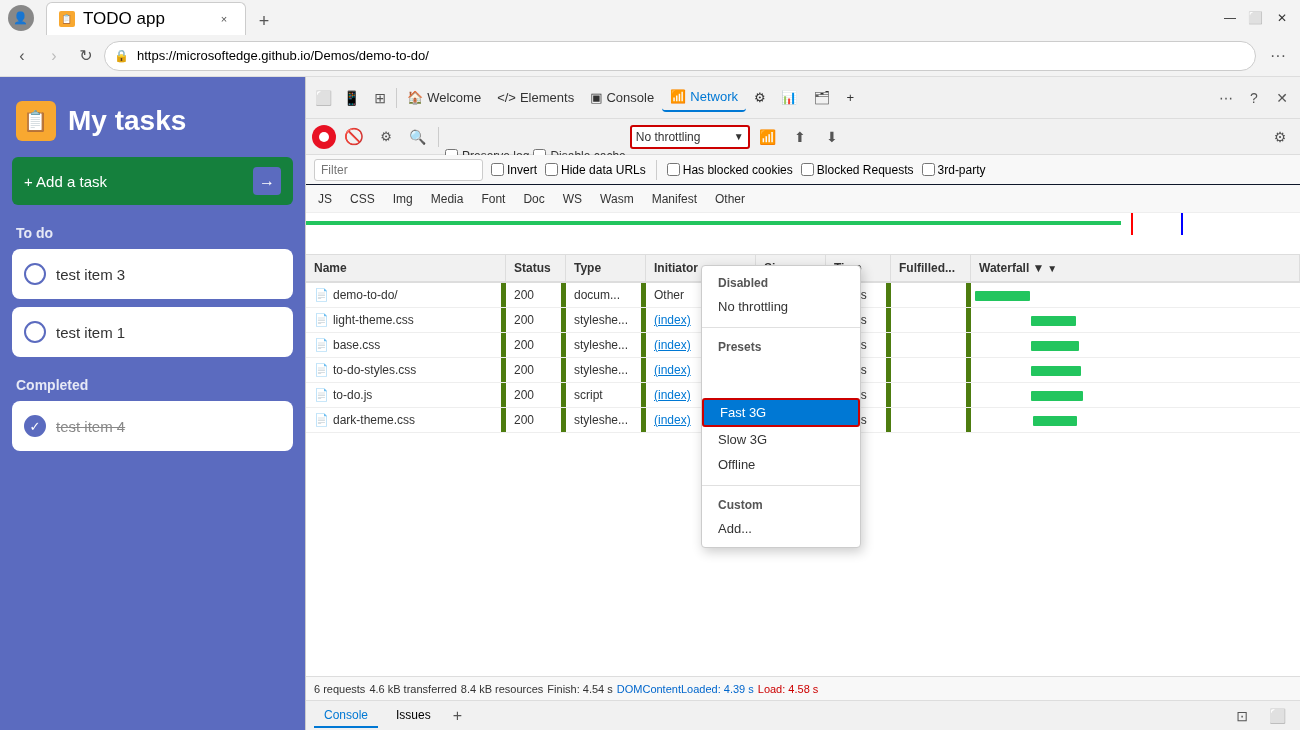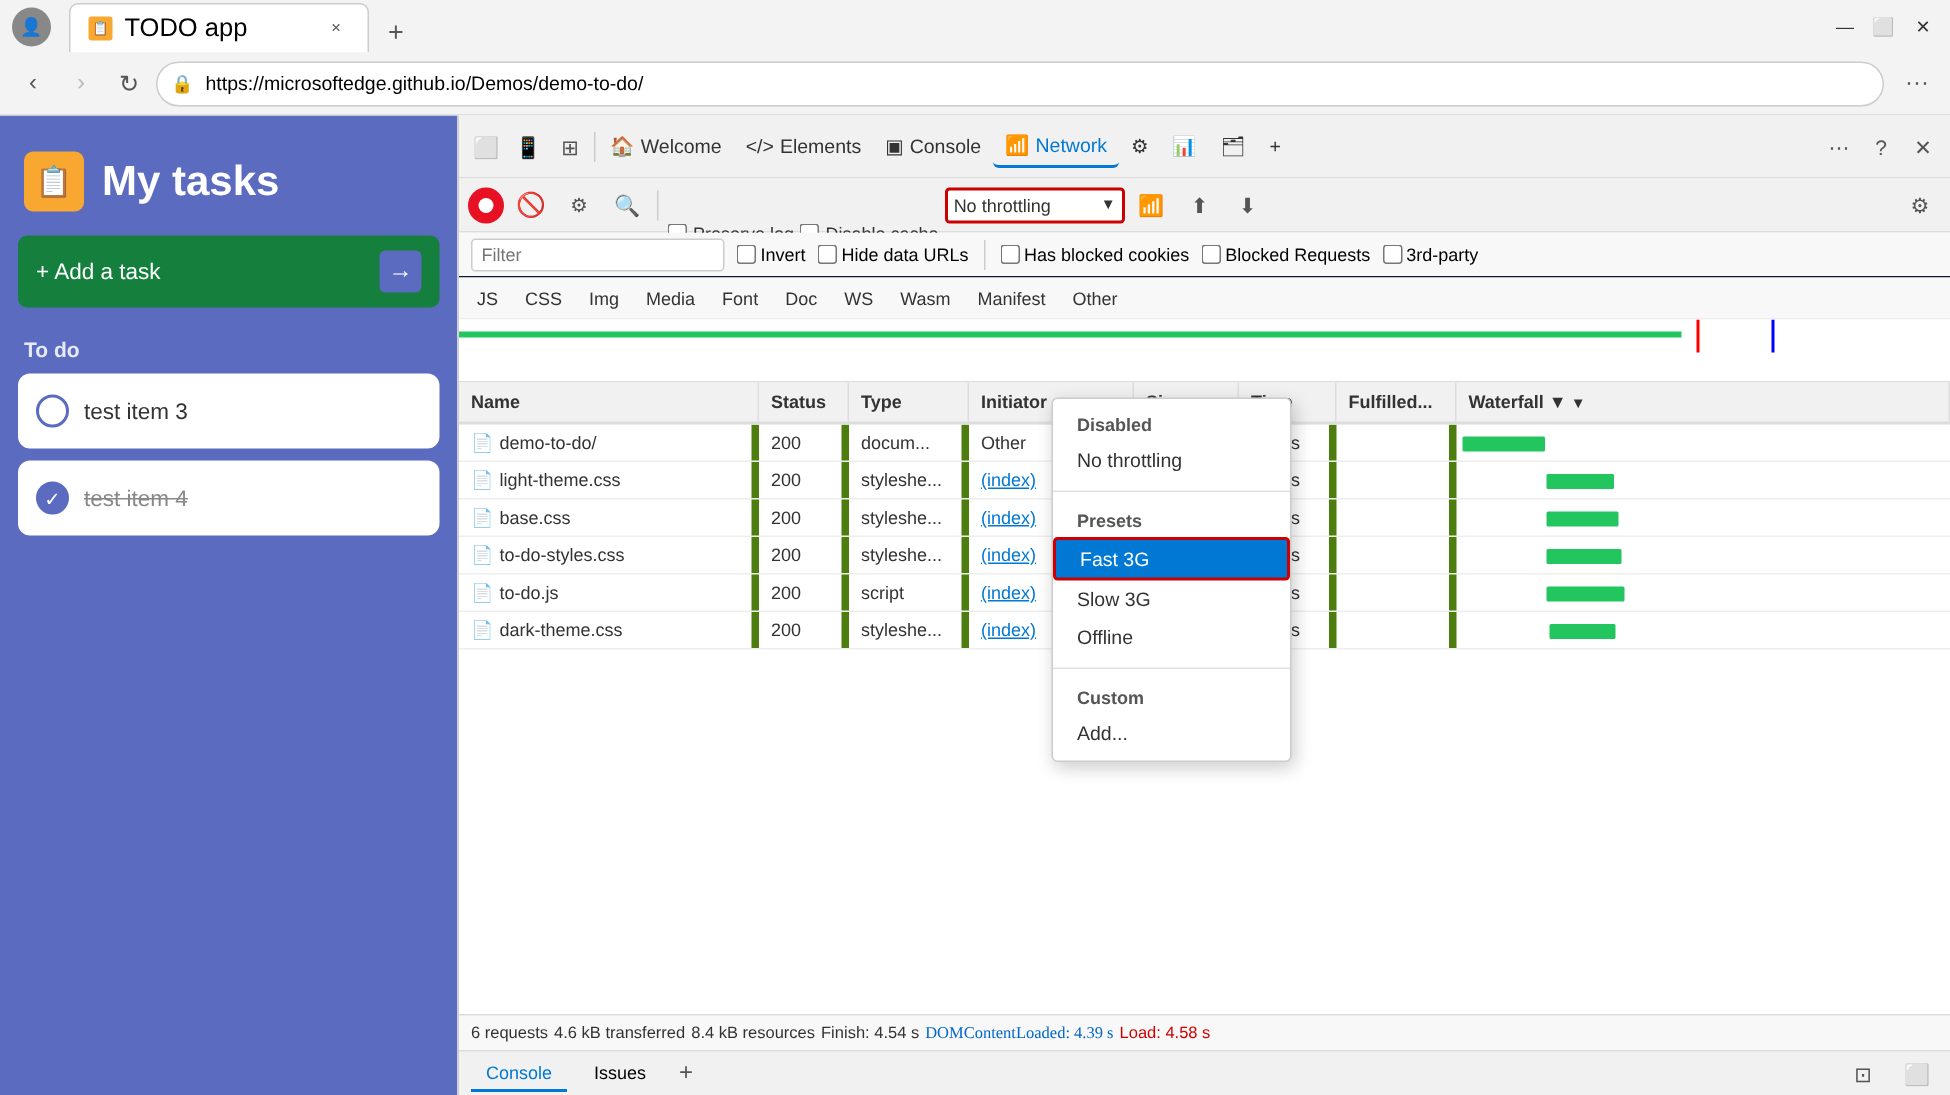--- a/index.html
+++ b/index.html
@@ -86,34 +86,34 @@
     .nt-col.sort-desc::after { content: ' ▼'; font-size: 10px; }
     .nt-row { display: flex; border-bottom: 1px solid #eee; }
     .nt-cell { padding: 5px 8px; color: #333; border-right: 5px solid #4d7c0f; overflow: hidden; text-overflow: ellipsis; white-space: nowrap; }
     .nt-cell.link { color: #0078d4; text-decoration: underline; cursor: pointer; }
     .nt-cell.status-200 { color: #333; }
     .waterfall-cell { flex: 1; padding: 5px 8px; position: relative; }
     .waterfall-bar { height: 10px; background: #22c55e; position: absolute; top: 8px; border-radius: 1px; }
 
     
     .status-bar { height: 24px; background: #f8f8f8; border-top: 1px solid #ddd; display: flex; align-items: center; padding: 0 8px; font-size: 11px; color: #333; gap: 4px; }
-    .status-blue { color: #0066cc; font-family: Liberation Serif, serif; }
+    .status-blue { color: #0066cc; }
     .status-red { color: #cc0000; }
 
     
     .bottom-tabs { height: 30px; background: #f1f1f1; border-top: 1px solid #ddd; display: flex; align-items: center; padding: 0 8px; gap: 8px; }
     .bottom-tab { padding: 4px 10px; font-size: 12px; cursor: pointer; border-bottom: 2px solid transparent; }
     .bottom-tab.active { border-bottom: 2px solid #0078d4; color: #0078d4; }
     .bottom-tab-add { font-size: 16px; cursor: pointer; color: #555; padding: 0 4px; }
 
     
     .dropdown-overlay { position: absolute; background: white; border: 1px solid #ccc; box-shadow: 2px 4px 12px rgba(0,0,0,0.2); border-radius: 4px; z-index: 1000; min-width: 150px; font-size: 13px; }
     .dropdown-section { padding: 6px 0; }
     .dropdown-item { padding: 5px 16px; cursor: pointer; color: #333; }
-    .dropdown-item.selected { background: #0078d4; color: white; }
+    .dropdown-item.selected { background: #0078d4; color: white; margin-top: 40px; }
     .dropdown-divider { height: 1px; background: #e0e0e0; margin: 2px 0; }
     .dropdown-header { padding: 4px 16px; font-weight: 600; color: #555; font-size: 12px; }
     .dropdown-selected-outline { border: 2px solid #c00; border-radius: 3px; }
 
     
     .devtools-content { flex: 1; display: flex; flex-direction: column; position: relative; overflow: hidden; }
 
     
     .col-name { width: 200px; flex-shrink: 0; }
     .col-status { width: 60px; flex-shrink: 0; }
@@ -170,20 +170,25 @@
       </div>
       <div class="add-task-row">
         <span class="add-task-text">+ Add a task</span>
         <div class="add-task-arrow">→</div>
       </div>
       <div class="section-label">To do</div>
       <div class="task-item">
         <div class="task-circle"></div>
         <span class="task-text">test item 3</span>
       </div>
+      <div class="task-item">
+        <div class="task-circle"></div>
+        <span class="task-text">test item 1</span>
+      </div>
+      <div class="completed-label">Completed</div>
       <div class="task-item">
         <div class="task-circle done">✓</div>
         <span class="task-text done">test item 4</span>
       </div>
     </div>
 
     <div class="devtools">
 
       <div class="devtools-toolbar">
         <button class="dt-icon-btn" title="Inspect element">⬜</button>

